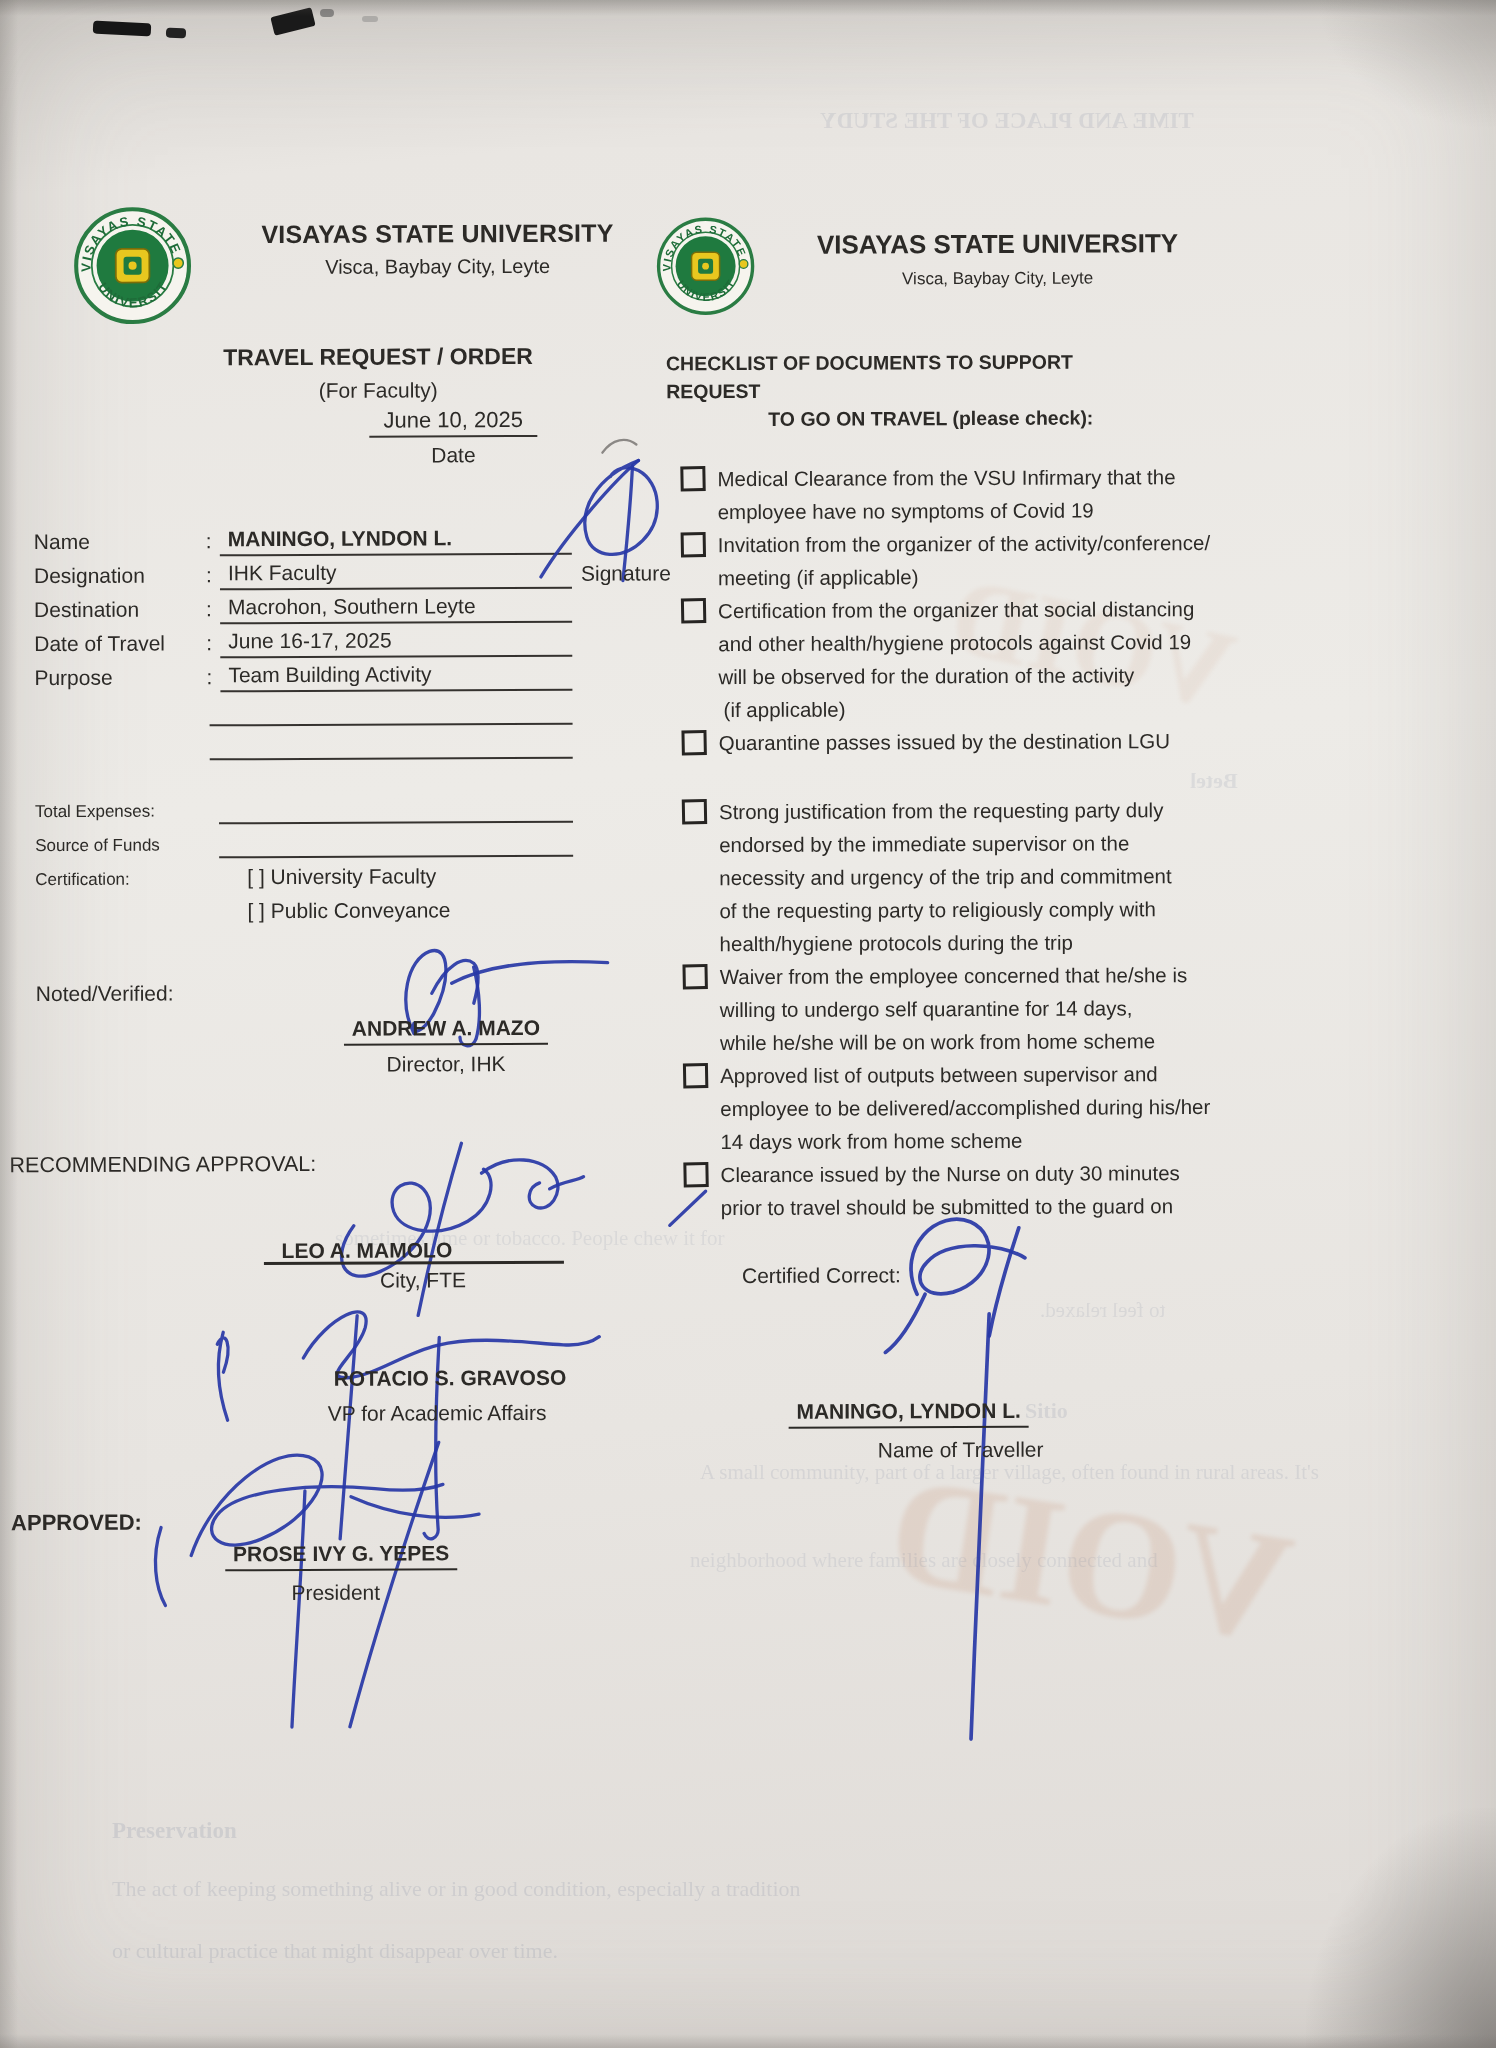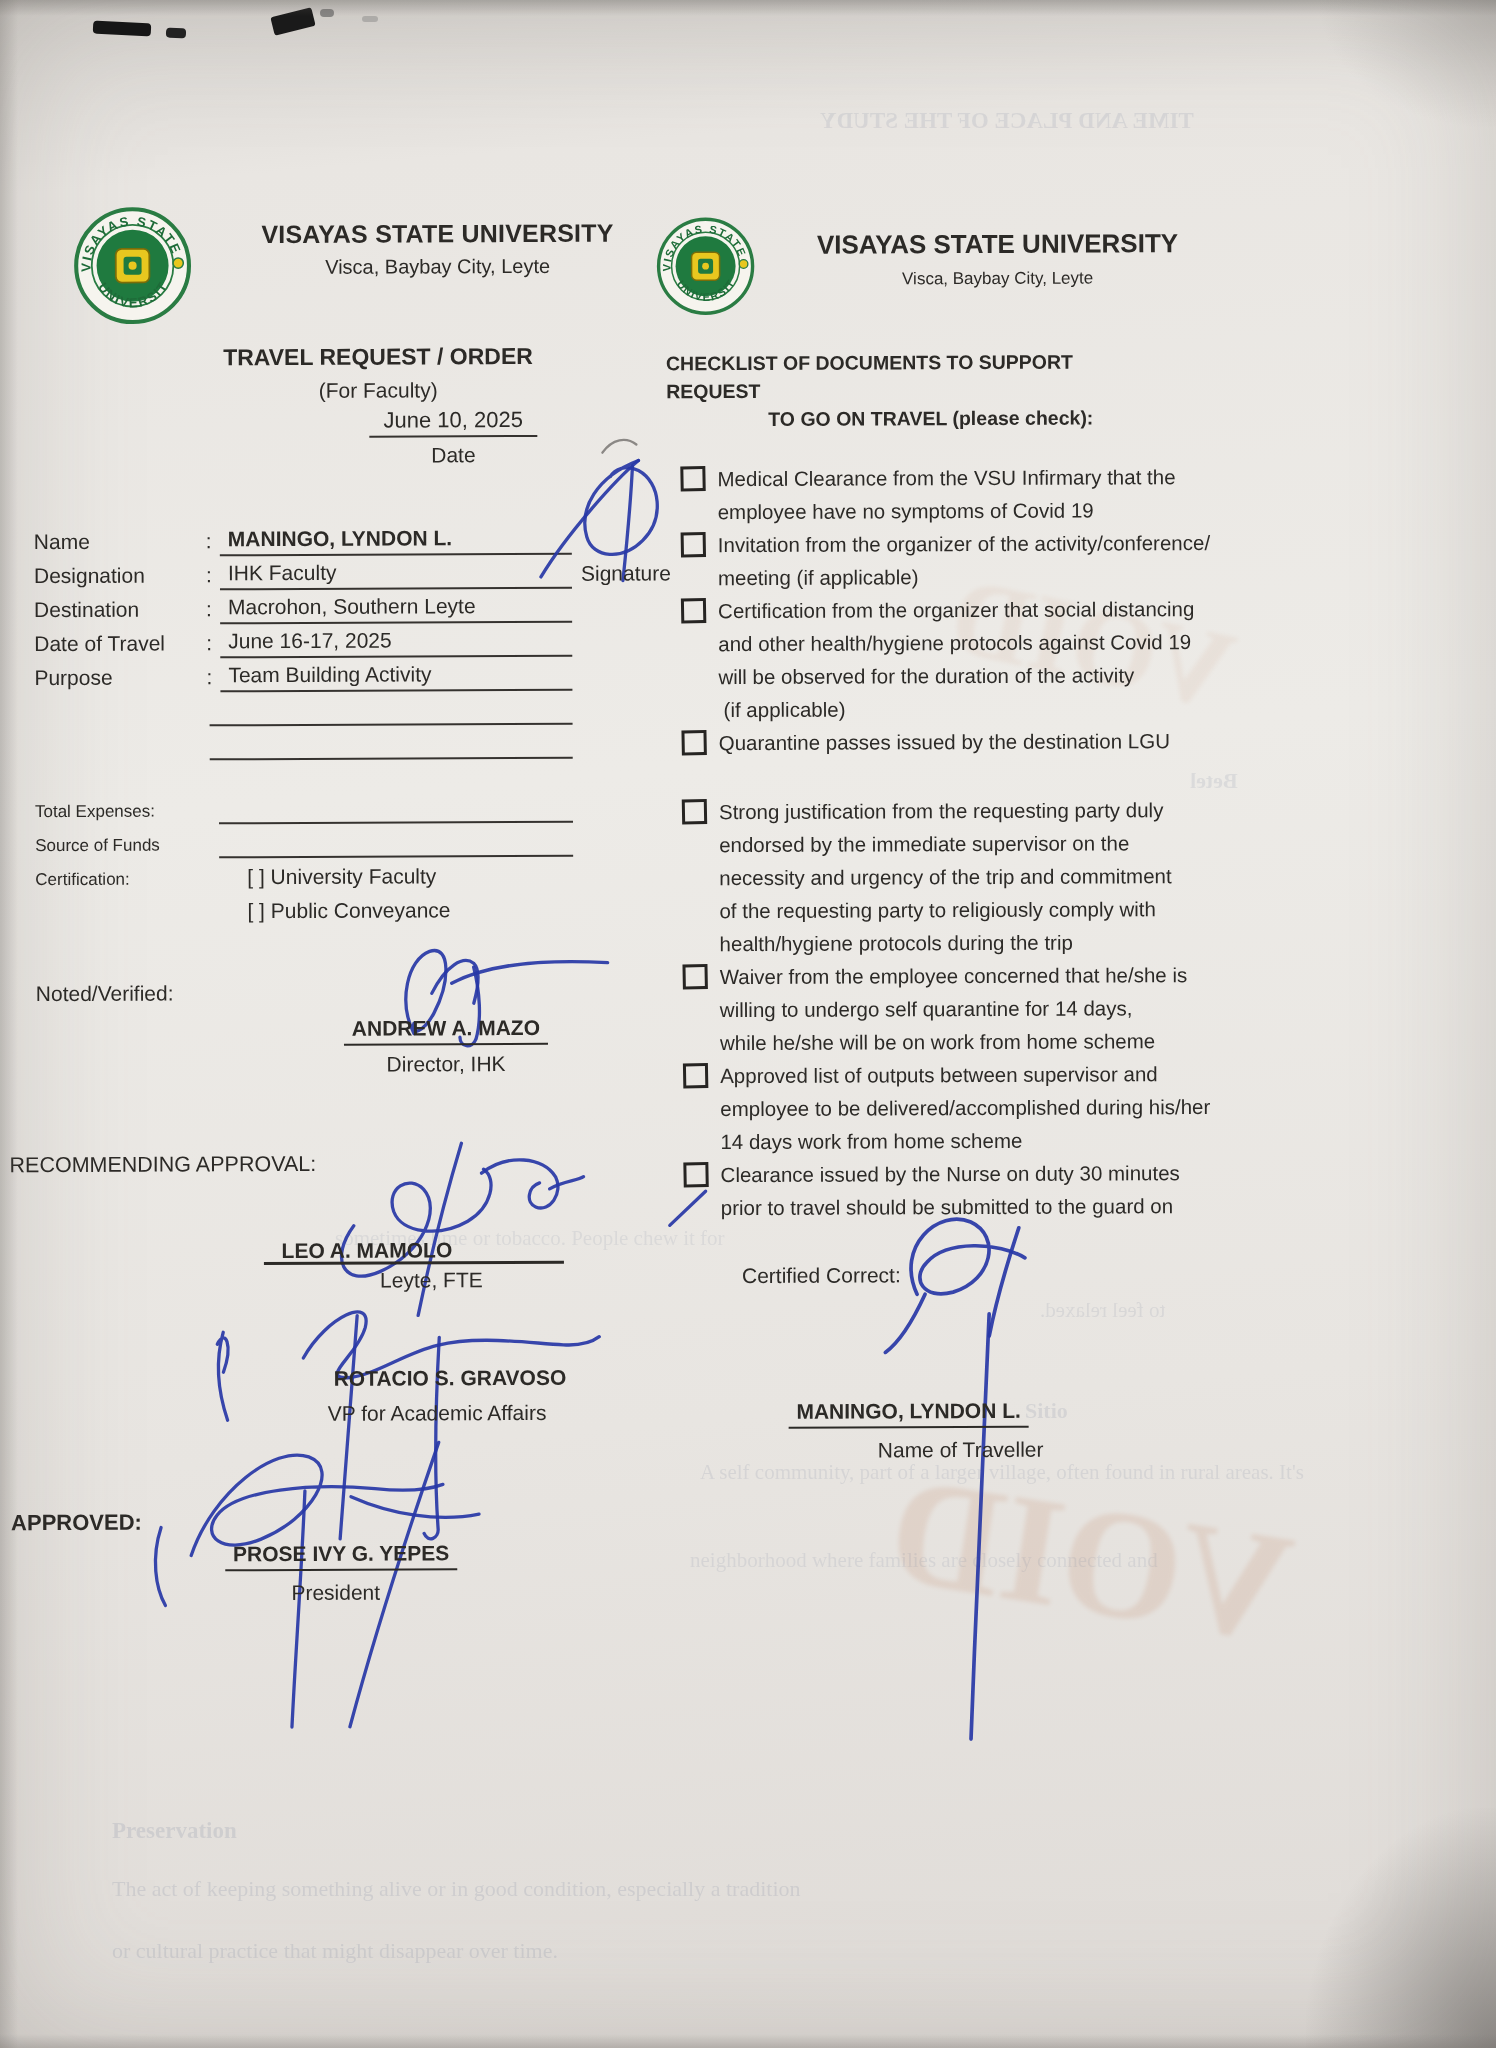--- a/index.html
+++ b/index.html
@@ -64,21 +64,21 @@
 <div id="canvas">
  <div id="paper">
 
   <div class="ghost mir b" style="left:820px;top:108px;font-size:23px;opacity:.15">TIME AND PLACE OF THE STUDY</div>
   <div class="void mir" style="left:950px;top:580px;font-size:110px;transform:scaleX(-1) rotate(-12deg);opacity:.07">VOID</div>
   <div class="void mir" style="left:890px;top:1470px;font-size:155px;transform:scaleX(-1) rotate(-9deg);opacity:.13">VOID</div>
   <div class="ghost mir b" style="left:1190px;top:768px;font-size:22px;opacity:.14">Betel</div>
   <div class="ghost" style="left:335px;top:1226px;font-size:21px;opacity:.13">sometimes lime or tobacco. People chew it for</div>
   <div class="ghost mir" style="left:1040px;top:1298px;font-size:21px;opacity:.14">to feel relaxed.</div>
   <div class="ghost b" style="left:1025px;top:1398px;font-size:22px;opacity:.16">Sitio</div>
-  <div class="ghost" style="left:700px;top:1460px;font-size:21px;opacity:.15">A self community, part of a larger village, often found in rural areas. It's</div>
+  <div class="ghost" style="left:700px;top:1460px;font-size:21px;opacity:.15">A small community, part of a larger village, often found in rural areas. It's</div>
   <div class="ghost" style="left:690px;top:1548px;font-size:21px;opacity:.14">neighborhood where families are closely connected and</div>
   <div class="ghost b" style="left:112px;top:1818px;font-size:23px;opacity:.18">Preservation</div>
   <div class="ghost" style="left:112px;top:1876px;font-size:22px;opacity:.18">The act of keeping something alive or in good condition, especially a tradition</div>
   <div class="ghost" style="left:112px;top:1938px;font-size:22px;opacity:.18">or cultural practice that might disappear over time.</div>
 
   <div id="sheet">
 
    <div class="abs" style="left:75px;top:203px;width:120px;height:120px">
     <svg width="120" height="120" viewBox="0 0 100 100">
       <circle cx="50" cy="50" r="47" fill="#f6f4ee" stroke="#2a7c43" stroke-width="3.4"></circle>
@@ -185,21 +185,21 @@
    <div class="abs" style="left:8px;top:1150px;font-size:21.5px">RECOMMENDING APPROVAL:</div>
 
    <svg class="abs sig" style="left:310px;top:1128px" width="275" height="190" viewBox="0 0 275 190">
      <path d="M42,96 C18,128 30,158 68,142 C110,124 130,80 112,60 C98,45 74,58 82,82 C90,104 128,108 156,92 C180,78 186,50 172,40"></path>
      <path d="M150,14 C136,60 120,120 106,186"></path>
      <path d="M170,44 C196,24 232,28 244,48 C252,64 238,84 224,78 C214,74 216,58 228,54"></path>
      <path d="M238,60 C252,52 266,52 272,48"></path>
    </svg>
    <div class="abs ctr b t21" style="left:240px;top:1236px;width:250px">LEO A. MAMOLO</div>
    <div class="abs" style="left:262px;top:1260px;width:300px;height:2.5px;background:#2c2a27"></div>
-   <div class="abs t21" style="left:378px;top:1266px">Leyte, FTE</div>
+   <div class="abs t21" style="left:378px;top:1266px">City, FTE</div>
 
    <svg class="abs sig" style="left:205px;top:1292px" width="400" height="250" viewBox="0 0 400 250">
      <path d="M16,38 C8,66 10,96 20,126 M10,50 C18,34 26,50 16,78"></path>
      <path d="M96,64 C120,22 166,2 158,34 C150,62 112,84 140,84 C168,82 196,60 230,52 C270,42 320,50 356,52 C372,53 384,50 392,44"></path>
      <path d="M150,22 C144,90 138,165 132,245"></path>
      <path d="M232,44 C228,110 226,175 230,235 C231,245 220,250 216,240"></path>
    </svg>
    <div class="abs ctr b t21" style="left:300px;top:1364px;width:295px">ROTACIO S. GRAVOSO</div>
    <div class="abs ctr t21" style="left:302px;top:1399px;width:265px">VP for Academic Affairs</div>
 

